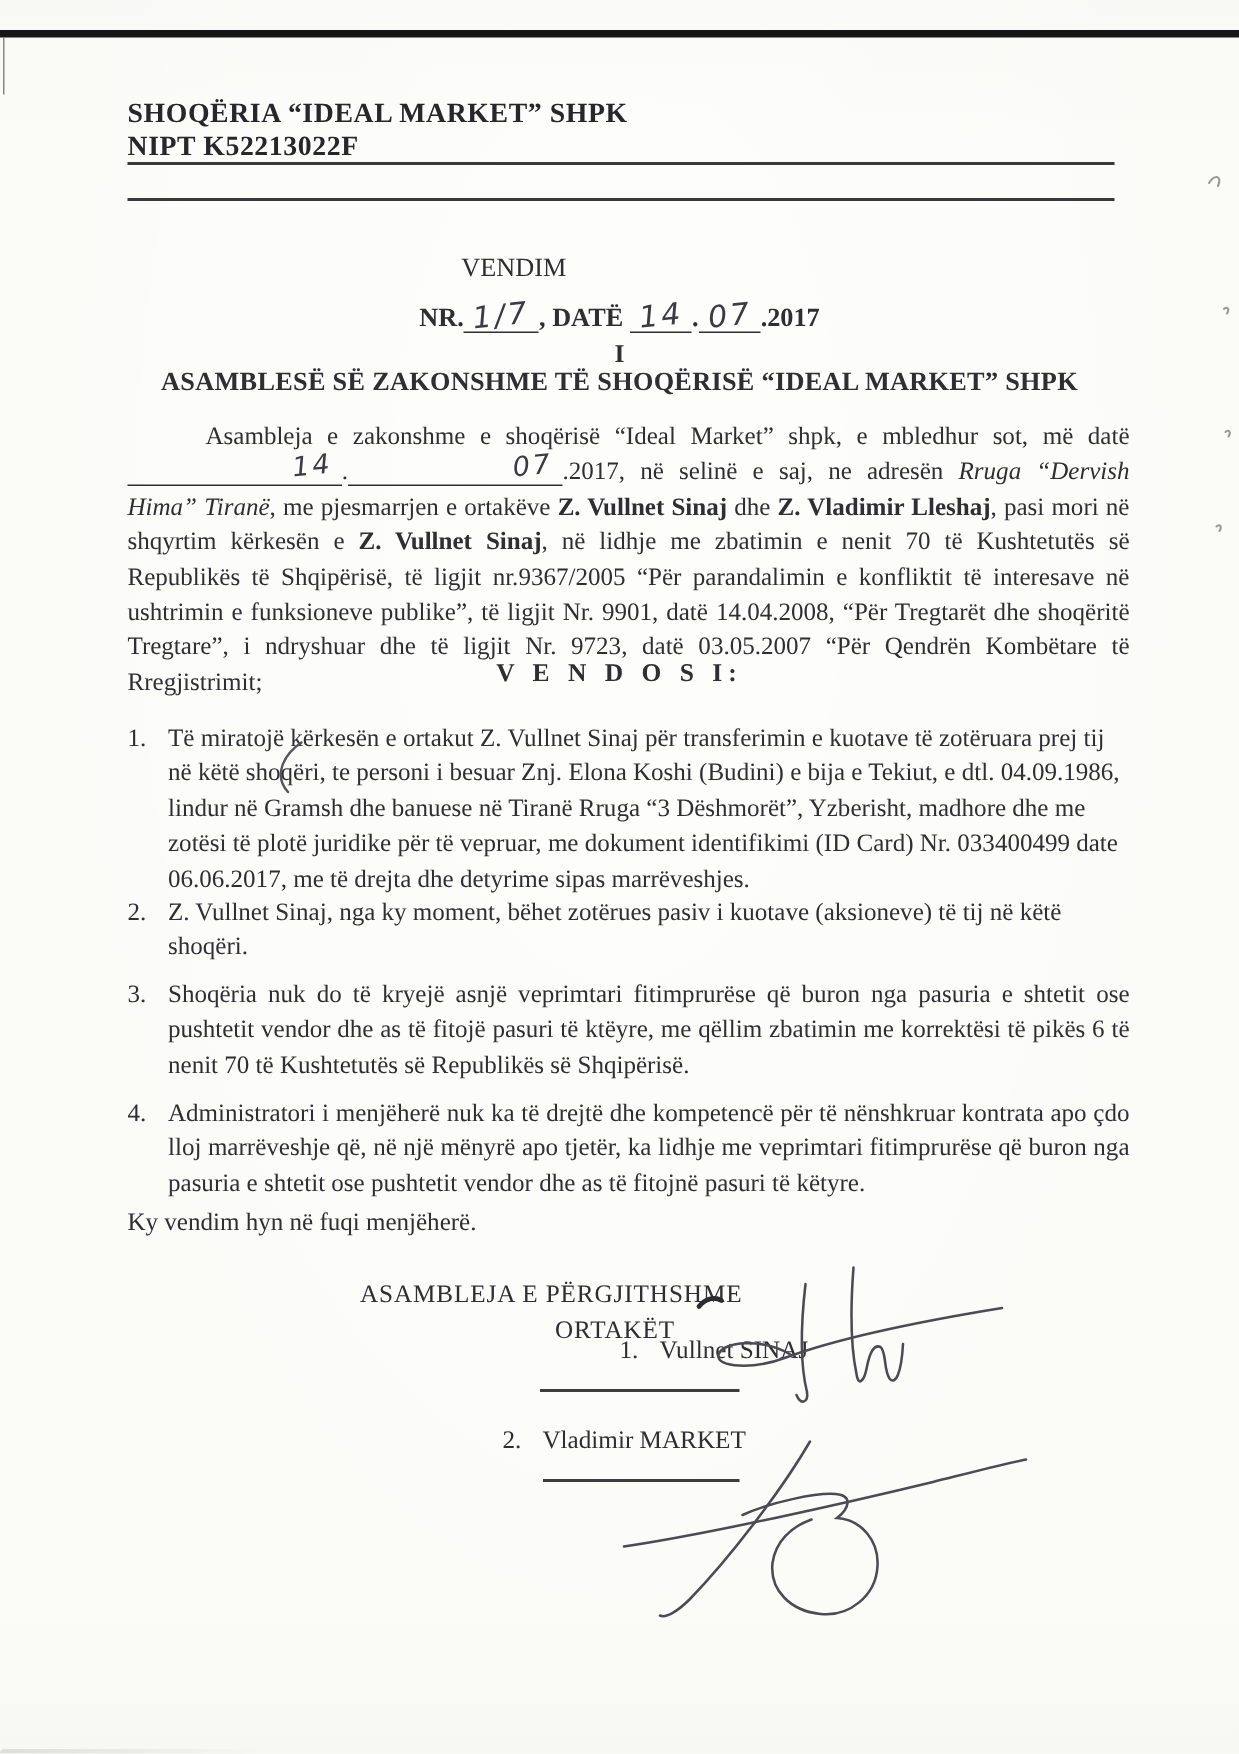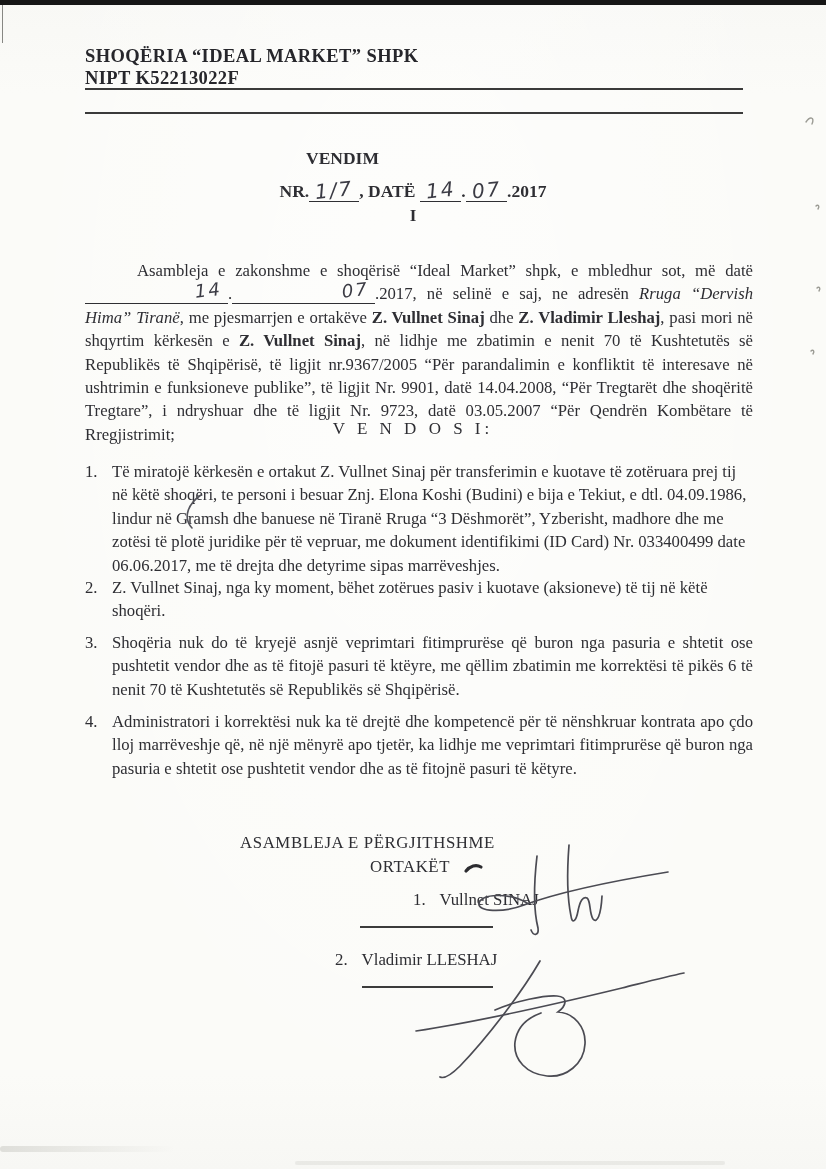--- a/index.html
+++ b/index.html
@@ -6,52 +6,52 @@
   html,body { background:#f6f6f3; }
   .page {
     position:relative; width:826px; height:1169px;
     background:
       radial-gradient(ellipse at 50% 30%, rgba(255,255,255,.6), rgba(0,0,0,0) 70%),
       linear-gradient(180deg,#f8f8f5 0%, #fbfbf8 8%, #fbfbf8 92%, #f7f7f4 100%);
     background-color:#fafaf7;
     font-family:"Liberation Serif","DejaVu Serif",serif;
     color:#2e2e33; overflow:hidden;
   }
-  .abs { position:absolute; }
+  .abs { position:absolute;margin-top:20px; }
   
   .scan-top-bar { left:0; top:0; width:826px; height:5px; background:#161616; }
   .scan-left-line { left:2px; top:5px; width:1px; height:38px; background:#6a6a66; opacity:.8; }
   .streak1 { left:0; top:1146px; width:175px; height:6px; border-radius:3px;
              background:linear-gradient(90deg,#d8d8d3,rgba(216,216,211,0)); opacity:.8; }
   .streak2 { left:295px; top:1161px; width:430px; height:4px; border-radius:2px;
              background:#e2e2dd; opacity:.65; }
   
   .company { left:85px; top:46px; font-weight:bold; font-size:18.5px; letter-spacing:.4px; color:#26262b; }
   .nipt    { left:85px; top:68px; font-weight:bold; font-size:18.5px; letter-spacing:.4px; color:#26262b; }
   .rule-upper { left:85px; top:88px;  width:658px; height:2px; background:#3a3a3a; }
   .rule-lower { left:85px; top:112px; width:658px; height:2px; background:#3a3a3a; }
   .address { left:85px; top:91px; font-size:16.5px; white-space:nowrap; }
   .address .it { font-style:italic; }
   .address .email { text-decoration:underline; color:#2e2e33; }
   
-  .vendim   { left:0; top:148px; width:685px; text-align:center; font-weight:bold; font-size:17.5px; }
+  .vendim   { left:0; top:148px; width:685px; text-align:center; font-weight:normal; font-size:17.5px; }
   .nr-line  { left:0; top:180px; width:826px; text-align:center; font-weight:bold; font-size:17.5px; }
   .roman-i  { left:0; top:206px; width:826px; text-align:center; font-weight:bold; font-size:17px; }
   .assembly { left:0; top:224px; width:826px; text-align:center; font-weight:bold; font-size:17.5px; letter-spacing:.2px; }
   
   .hand { display:inline-block; font-family:"DejaVu Sans",sans-serif; font-style:italic;
           color:#3b3b44; font-weight:normal; transform:rotate(-6deg); }
   .hand-lg { font-size:20px; letter-spacing:2px; }
   .hand-md { font-size:18px; letter-spacing:2px; }
   .blank { display:inline-block; border-bottom:1.7px solid #2f2f33; padding:0 6px; line-height:1; }
   
   .intro { left:85px; top:259px; width:668px; font-size:16.7px; line-height:23.4px;
            text-align:justify; text-indent:52px; }
   .intro .b { font-weight:bold; } .intro .it { font-style:italic; }
-  .vendosi { left:0; top:419px; width:826px; text-align:center; font-weight:normal;
+  .vendosi { left:0; top:419px; width:826px; text-align:center; font-weight:bold;
              font-size:17px; letter-spacing:4px; }
   .item { left:85px; width:668px; display:flex; font-size:16.7px; line-height:23.4px; }
   .item .num { width:27px; flex:none; }
   .item .txt { flex:1; }
   .item-1 { top:460px; } .item-2 { top:576px; } .item-3 { top:631px; text-align:justify; }
   .item-4 { top:710px; text-align:justify; }
   .closing { left:85px; top:785px; font-size:16.7px; }
   
   .signoff-1 { left:240px; top:833px; width:340px; text-align:left; font-size:16.8px; letter-spacing:.6px; }
   .signoff-2 { left:240px; top:857px; width:340px; text-align:center; font-size:16.8px; letter-spacing:.6px; }
@@ -78,20 +78,21 @@
   <div class="abs company">SHOQËRIA “IDEAL MARKET” SHPK</div>
   <div class="abs nipt">NIPT K52213022F</div>
   <div class="abs rule-upper"></div>
   <div class="abs rule-lower"></div>
 
   <div class="abs vendim">VENDIM</div>
   <div class="abs nr-line">
     <span>NR.</span><span class="blank"><span class="hand hand-lg">1/7</span></span><span>, DATË</span>&nbsp;<span class="blank"><span class="hand hand-lg">14</span></span><span>.</span><span class="blank"><span class="hand hand-lg">07</span></span><span>.2017</span>
   </div>
   <div class="abs roman-i">I</div>
+  <div class="abs assembly">ASAMBLESË SË ZAKONSHME TË SHOQËRISË “IDEAL MARKET” SHPK</div>
 
   <div class="abs intro">
     <span>Asambleja e zakonshme e shoqërisë “Ideal Market” shpk, e mbledhur sot, më datë </span><span class="blank"><span class="hand hand-md">14</span></span><span>.</span><span class="blank"><span class="hand hand-md">07</span></span><span>.2017, në selinë e saj, ne adresën </span><span class="it">Rruga “Dervish Hima” Tiranë</span><span>, me pjesmarrjen e ortakëve </span><span class="b">Z. Vullnet Sinaj</span><span> dhe </span><span class="b">Z. Vladimir Lleshaj</span><span>, pasi mori në shqyrtim kërkesën e </span><span class="b">Z. Vullnet Sinaj</span><span>, në lidhje me zbatimin e nenit 70 të Kushtetutës së Republikës të Shqipërisë, të ligjit nr.9367/2005 “Për parandalimin e konfliktit të interesave në ushtrimin e funksioneve publike”, të ligjit Nr. 9901, datë 14.04.2008, “Për Tregtarët dhe shoqëritë Tregtare”, i ndryshuar dhe të ligjit Nr. 9723, datë 03.05.2007 “Për Qendrën Kombëtare të Rregjistrimit;</span>
   </div>
 
   <div class="abs vendosi">V E N D O S I:</div>
 
   <div class="abs item item-1">
     <span class="num">1.</span>
     <span class="txt">Të miratojë kërkesën e ortakut Z. Vullnet Sinaj për transferimin e kuotave të zotëruara prej tij në këtë shoqëri, te personi i besuar Znj. Elona Koshi (Budini) e bija e Tekiut, e dtl. 04.09.1986, lindur në Gramsh dhe banuese në Tiranë Rruga “3 Dëshmorët”, Yzberisht, madhore dhe me zotësi të plotë juridike për të vepruar, me dokument identifikimi (ID Card) Nr. 033400499 date 06.06.2017, me të drejta dhe detyrime sipas marrëveshjes.</span>
@@ -99,34 +100,35 @@
   <div class="abs item item-2">
     <span class="num">2.</span>
     <span class="txt">Z. Vullnet Sinaj, nga ky moment, bëhet zotërues pasiv i kuotave (aksioneve) të tij në këtë shoqëri.</span>
   </div>
   <div class="abs item item-3">
     <span class="num">3.</span>
     <span class="txt">Shoqëria nuk do të kryejë asnjë veprimtari fitimprurëse që buron nga pasuria e shtetit ose pushtetit vendor dhe as të fitojë pasuri të ktëyre, me qëllim zbatimin me korrektësi të pikës 6 të nenit 70 të Kushtetutës së Republikës së Shqipërisë.</span>
   </div>
   <div class="abs item item-4">
     <span class="num">4.</span>
-    <span class="txt">Administratori i korrektësi nuk ka të drejtë dhe kompetencë për të nënshkruar kontrata apo çdo lloj marrëveshje që, në një mënyrë apo tjetër, ka lidhje me veprimtari fitimprurëse që buron nga pasuria e shtetit ose pushtetit vendor dhe as të fitojnë pasuri të këtyre.</span>
+    <span class="txt">Administratori i menjëherë nuk ka të drejtë dhe kompetencë për të nënshkruar kontrata apo çdo lloj marrëveshje që, në një mënyrë apo tjetër, ka lidhje me veprimtari fitimprurëse që buron nga pasuria e shtetit ose pushtetit vendor dhe as të fitojnë pasuri të këtyre.</span>
   </div>
 
+  <div class="abs closing">Ky vendim hyn në fuqi menjëherë.</div>
 
   <div class="abs signoff-1">ASAMBLEJA E PËRGJITHSHME</div>
   <div class="abs signoff-2">ORTAKËT</div>
 
   <div class="sig-row sig-row-1">
     <span>1.</span><span class="gap"></span><span>Vullnet SINAJ</span>
   </div>
   <div class="sig-underline sig-underline-1"></div>
 
   <div class="sig-row sig-row-2">
-    <span>2.</span><span class="gap"></span><span>Vladimir LLESHAJ</span>
+    <span>2.</span><span class="gap"></span><span>Vladimir MARKET</span>
   </div>
   <div class="sig-underline sig-underline-2"></div>
 
   <svg class="overlay" viewBox="0 0 826 1169" fill="none" xmlns="http://www.w3.org/2000/svg">
 
     <path d="M201,495 C189,503 182,517 192,528" stroke="#55555c" stroke-width="1.6" stroke-linecap="round"></path>
 
     <path d="M466,871 C470,866 476,864 481,867" stroke="#2c2c30" stroke-width="3.2" stroke-linecap="round"></path>
 
     <g stroke="#4b4b53" stroke-width="1.7" stroke-linecap="round">

